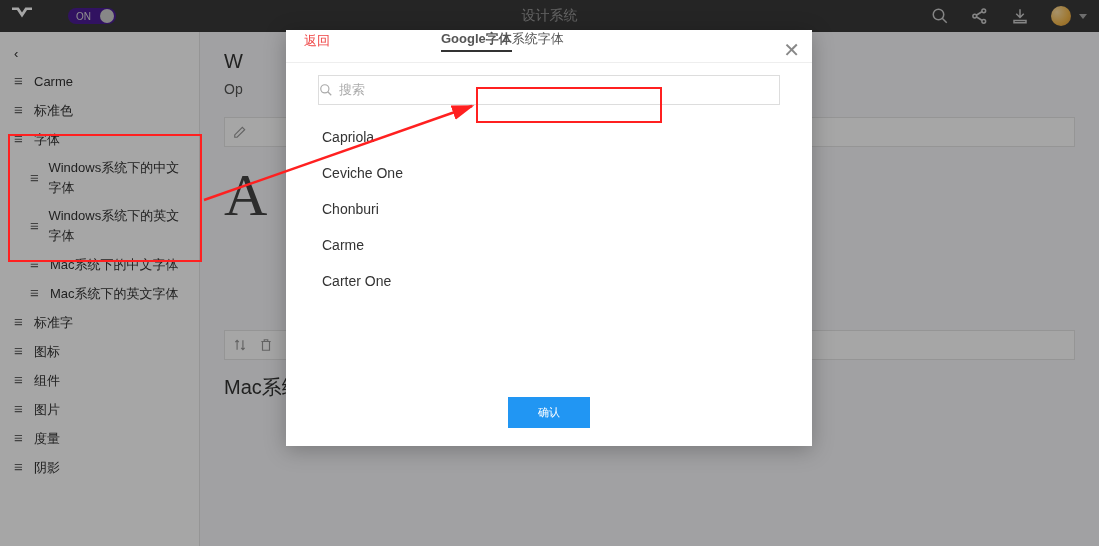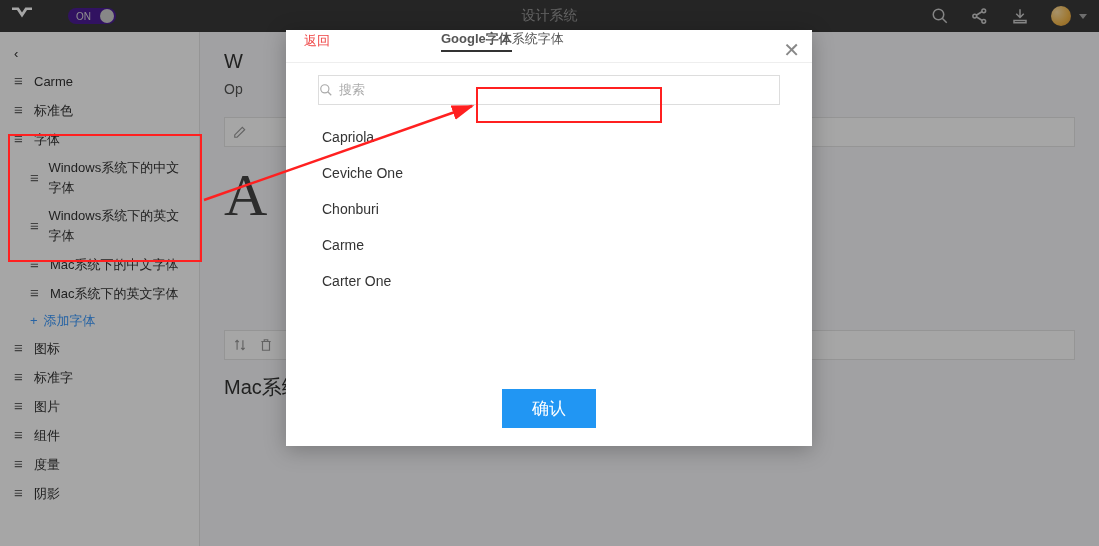--- a/index.html
+++ b/index.html
@@ -47,21 +47,21 @@
     .tab-group { display: flex; margin-left: 111px; font-size: 13px; }
     .tab { color: #555; }
     .tab.active { font-weight: 700; border-bottom: 2px solid #333; padding-bottom: 2px; }
     .search-wrap { padding: 12px 32px 8px; }
     .search-box { display: flex; align-items: center; gap: 6px; border: 1px solid #ddd; height: 30px; padding: 0 0; color: #aaa; }
     .font-list { flex: 1; overflow-y: auto; padding: 6px 16px; margin: 0 16px; position: relative; }
     .font-list::-webkit-scrollbar { width: 6px; }
     .font-list::-webkit-scrollbar-thumb { background: #ccc; border-radius: 3px; }
     .font-item { padding: 10px 4px; font-size: 14px; color: #333; }
     .modal-footer { padding: 12px 0 18px; text-align: center; }
-    .confirm-btn { background: #2196f3; color: #fff; border: none; padding: 8px 30px; font-size: 17px; }
+    .confirm-btn { background: #2196f3; color: #fff; border: none; padding: 8px 30px; font-size: 11px; }
 
     
     .annot { position: absolute; border: 2px solid #ff2020; pointer-events: none; }
     .annot-sidebar { top: 134px; left: 8px; width: 194px; height: 128px; }
     .annot-tabs { top: 87px; left: 476px; width: 186px; height: 36px; }
     .arrow-svg { position: absolute; top: 100px; left: 200px; pointer-events: none; }
   </style>
 </head>
 <body>
 
@@ -129,37 +129,36 @@
         </div>
         <div class="side-item child">
           <span class="hamb"></span>
           <span>Mac系统下的中文字体</span>
         </div>
         <div class="side-item child">
           <span class="hamb"></span>
           <span>Mac系统下的英文字体</span>
         </div>
       </div>
-    <div class="side-add">添加字体</div>
     <div id="side-rest">
         <div class="side-item">
           <span class="hamb"></span>
+          <span>标准字</span>
+        </div>
+        <div class="side-item">
+          <span class="hamb"></span>
           <span>图标</span>
         </div>
         <div class="side-item">
           <span class="hamb"></span>
-          <span>标准字</span>
+          <span>组件</span>
         </div>
         <div class="side-item">
           <span class="hamb"></span>
           <span>图片</span>
-        </div>
-        <div class="side-item">
-          <span class="hamb"></span>
-          <span>组件</span>
         </div>
         <div class="side-item">
           <span class="hamb"></span>
           <span>度量</span>
         </div>
         <div class="side-item">
           <span class="hamb"></span>
           <span>阴影</span>
         </div>
       </div>

